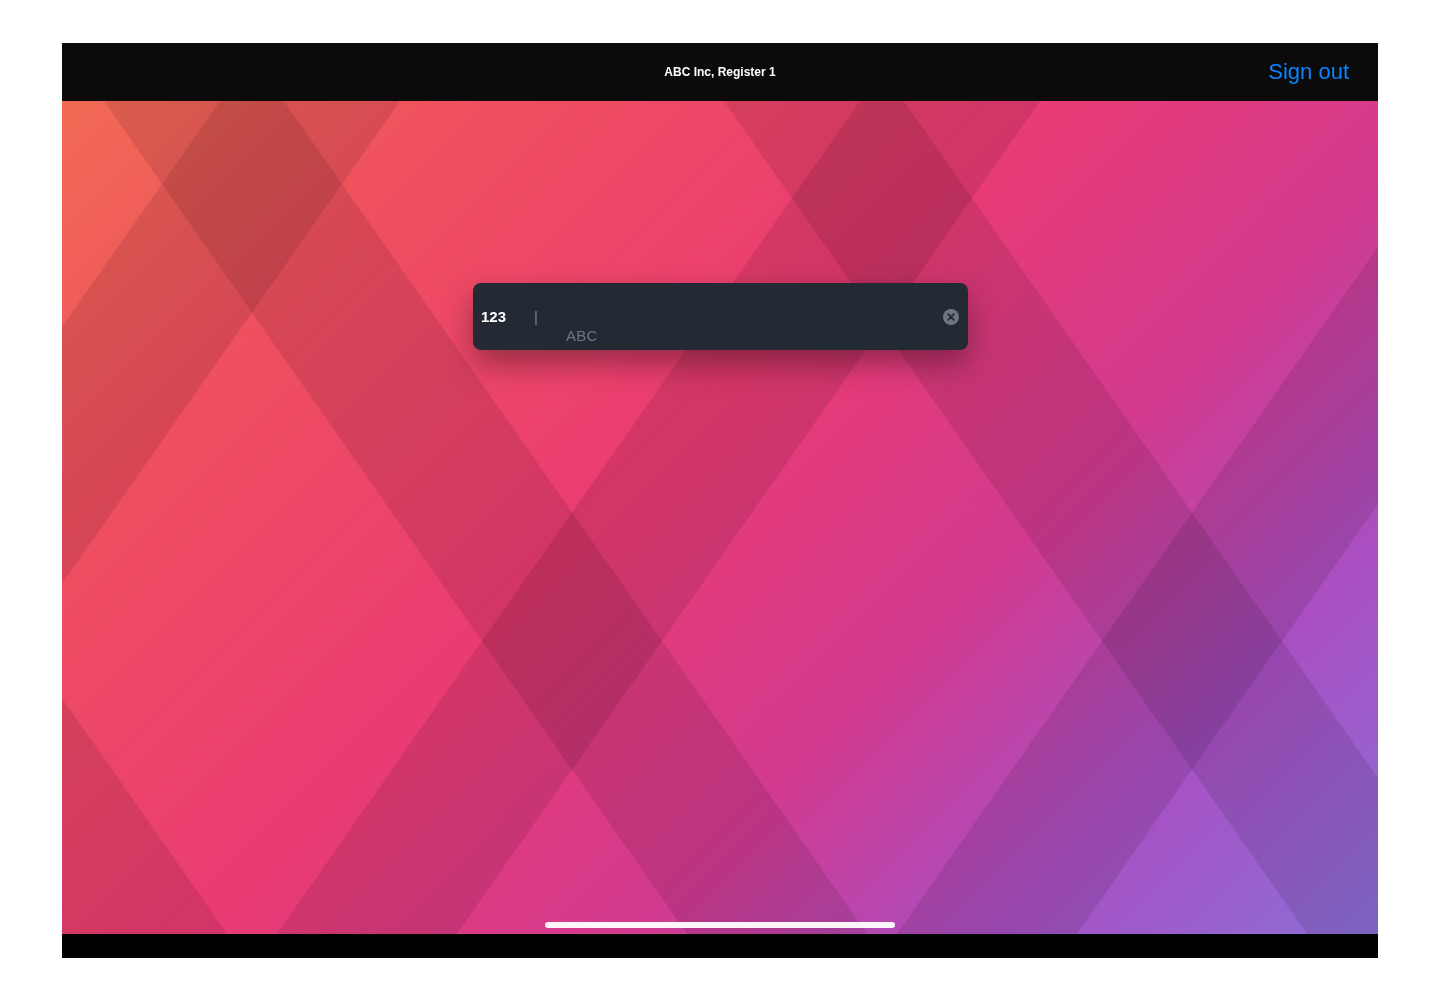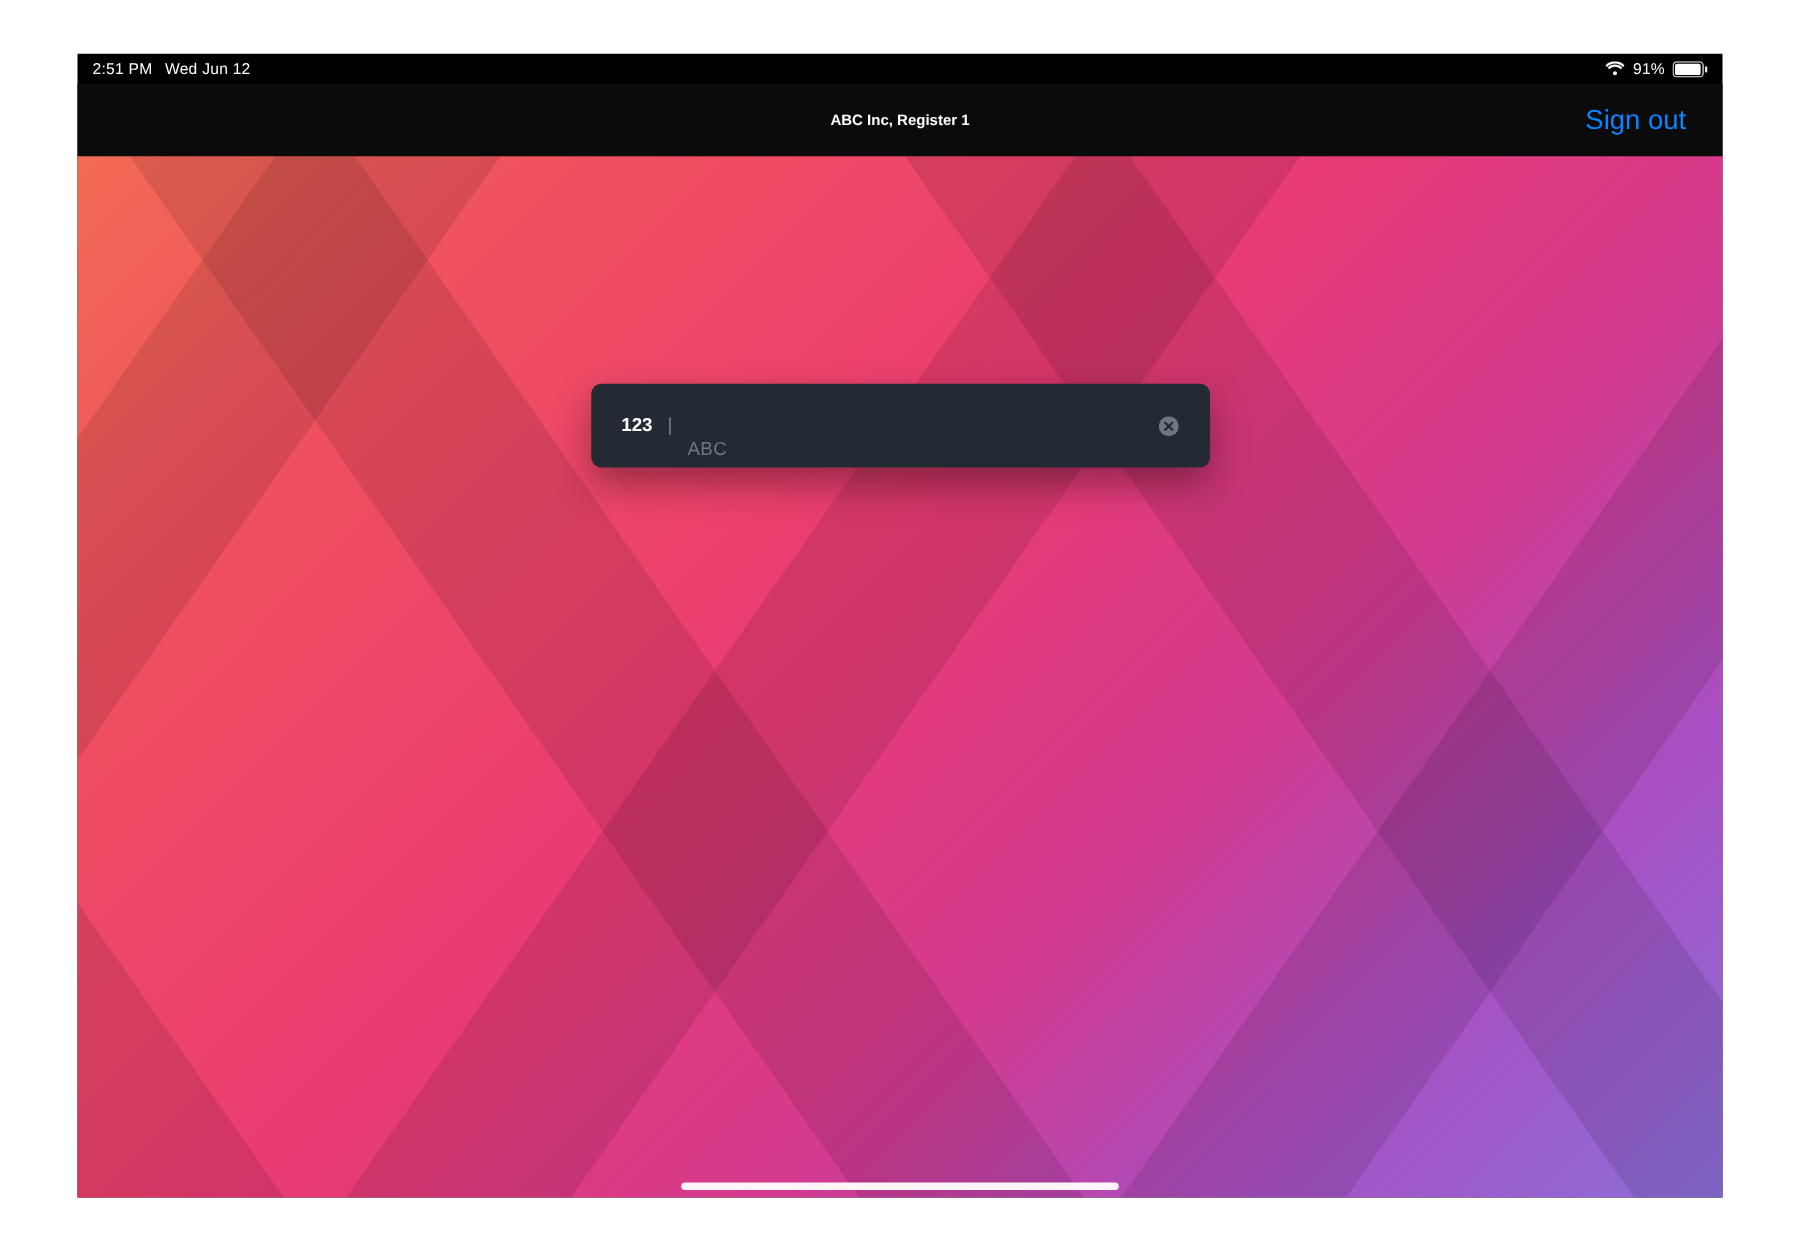--- a/index.html
+++ b/index.html
@@ -86,22 +86,22 @@
     position: absolute;
     left: 411px;
     top: 182px;
     width: 495px;
     height: 67px;
     background: #242a33;
     border-radius: 8px;
     box-shadow: 0 14px 30px rgba(0,0,0,0.35);
     display: flex;
     align-items: center;
-    padding: 0 24px;
-    gap: 10px;
+    padding: 0 8px;
+    gap: 26px;
     color: #e9edf2;
     justify-content: center;
   }
   .card .mode {
     font-size: 15px;
     font-weight: 700;
     color: #fff;
   }
   .card .sep {
     color: #7b828c;
@@ -146,41 +146,20 @@
     justify-content: center;
     background: #fff;
   }
 </style>
 </head>
 <body>
 
 <div class="stage">
   <div class="screen">
 
-    <div class="statusbar">
-      <div class="left">
-        <span>2:51 PM</span>
-        <span>Wed Jun 12</span>
-      </div>
-      <div class="right">
-        <span class="wifi-icon">
-          <svg width="16" height="12" viewBox="0 0 16 12" fill="none">
-            <path d="M8 11.2c.9 0 1.6-.7 1.6-1.6S8.9 8 8 8s-1.6.7-1.6 1.6.7 1.6 1.6 1.6zM3.4 6.3C4.6 5 6.2 4.3 8 4.3s3.4.7 4.6 2l1.2-1.2C12.3 3.5 10.3 2.6 8 2.6S3.7 3.5 2.2 5.1l1.2 1.2zM.4 3.3C2.4 1.2 5.1 0 8 0s5.6 1.2 7.6 3.3l-1.2 1.2C12.7 2.7 10.5 1.7 8 1.7S3.3 2.7 1.6 4.5L.4 3.3z" fill="#fff"></path>
-          </svg>
-        </span>
-        <span>91%</span>
-        <span class="battery-icon">
-          <svg width="28" height="13" viewBox="0 0 28 13" fill="none">
-            <rect x="0.5" y="0.5" width="24" height="12" rx="3" stroke="#fff" stroke-opacity="0.9"></rect>
-            <rect x="2" y="2" width="20.5" height="9" rx="1.5" fill="#fff"></rect>
-            <rect x="26" y="4" width="2" height="5" rx="1" fill="#fff" fill-opacity="0.9"></rect>
-          </svg>
-        </span>
-      </div>
-    </div>
 
     <div class="navbar">
       <div class="title">ABC Inc, Register 1</div>
       <div class="signout">Sign out</div>
     </div>
 
     <div class="content">
       <div class="chevrons">
         <div class="chev chevA1"></div>
           <div class="chev chevA2"></div>

